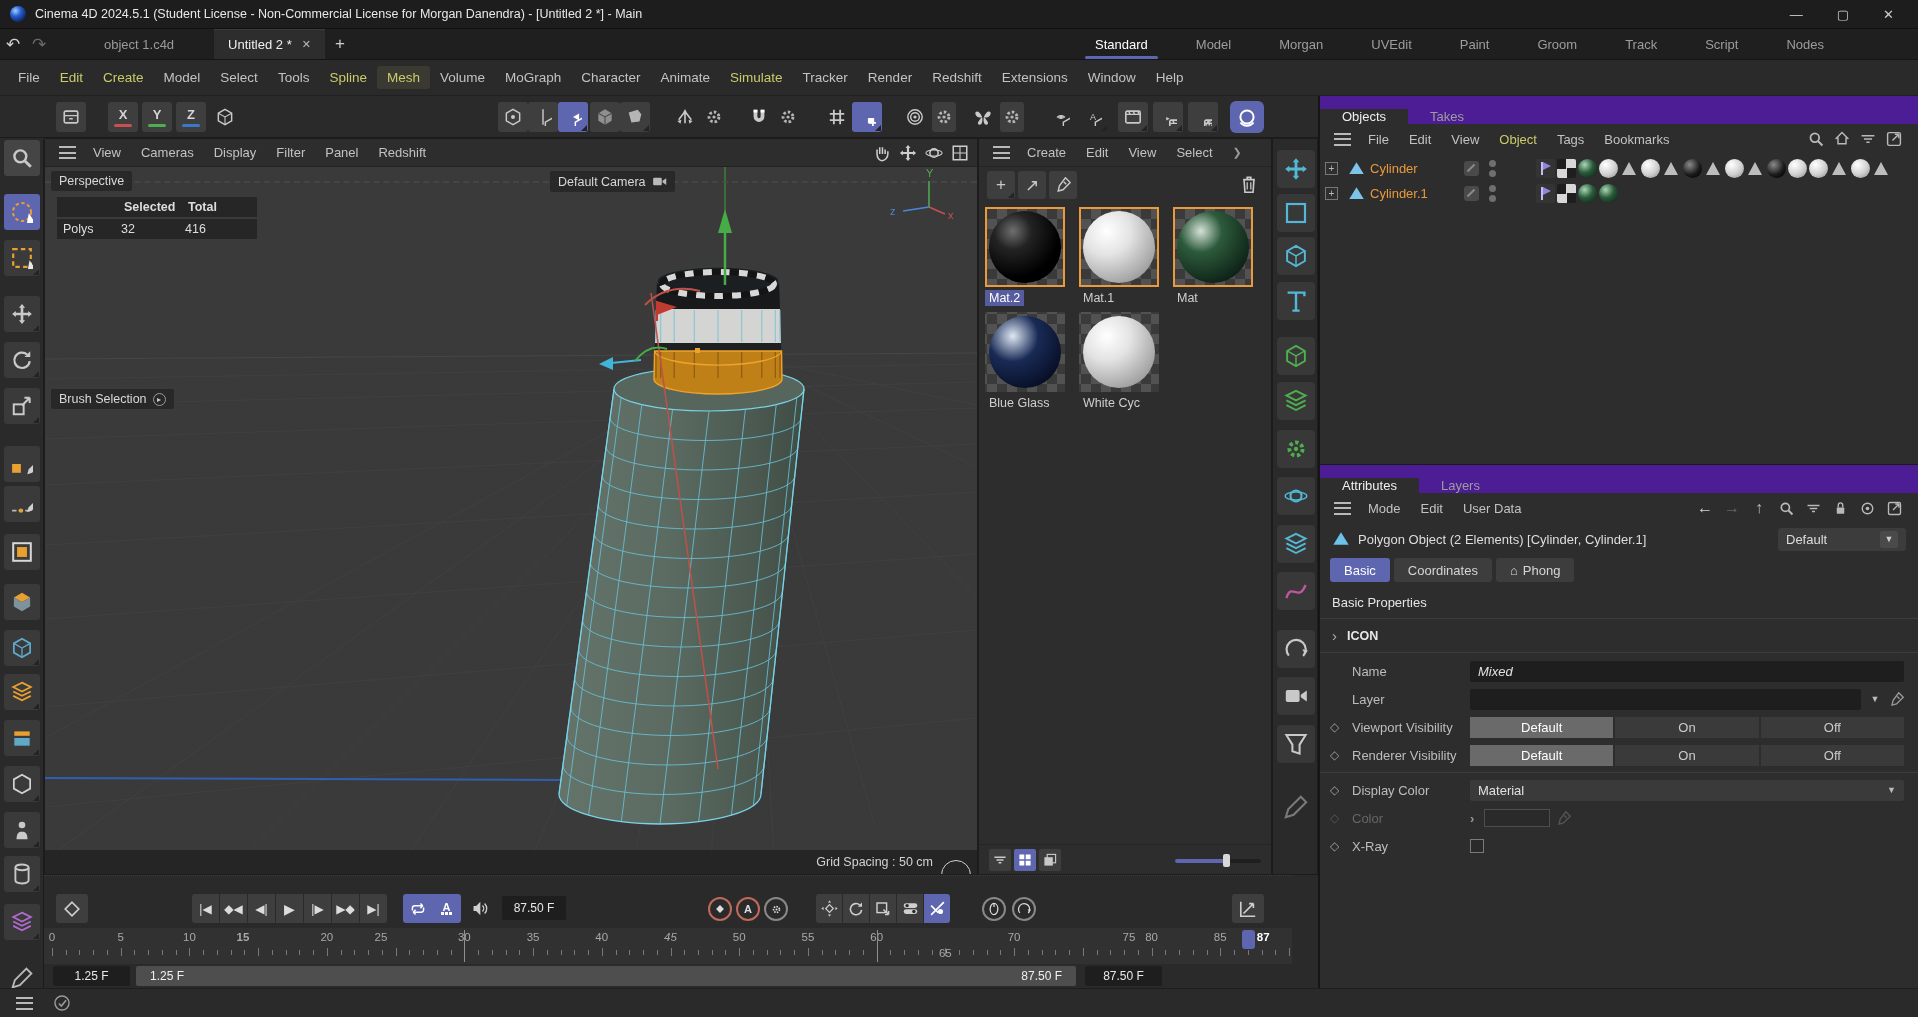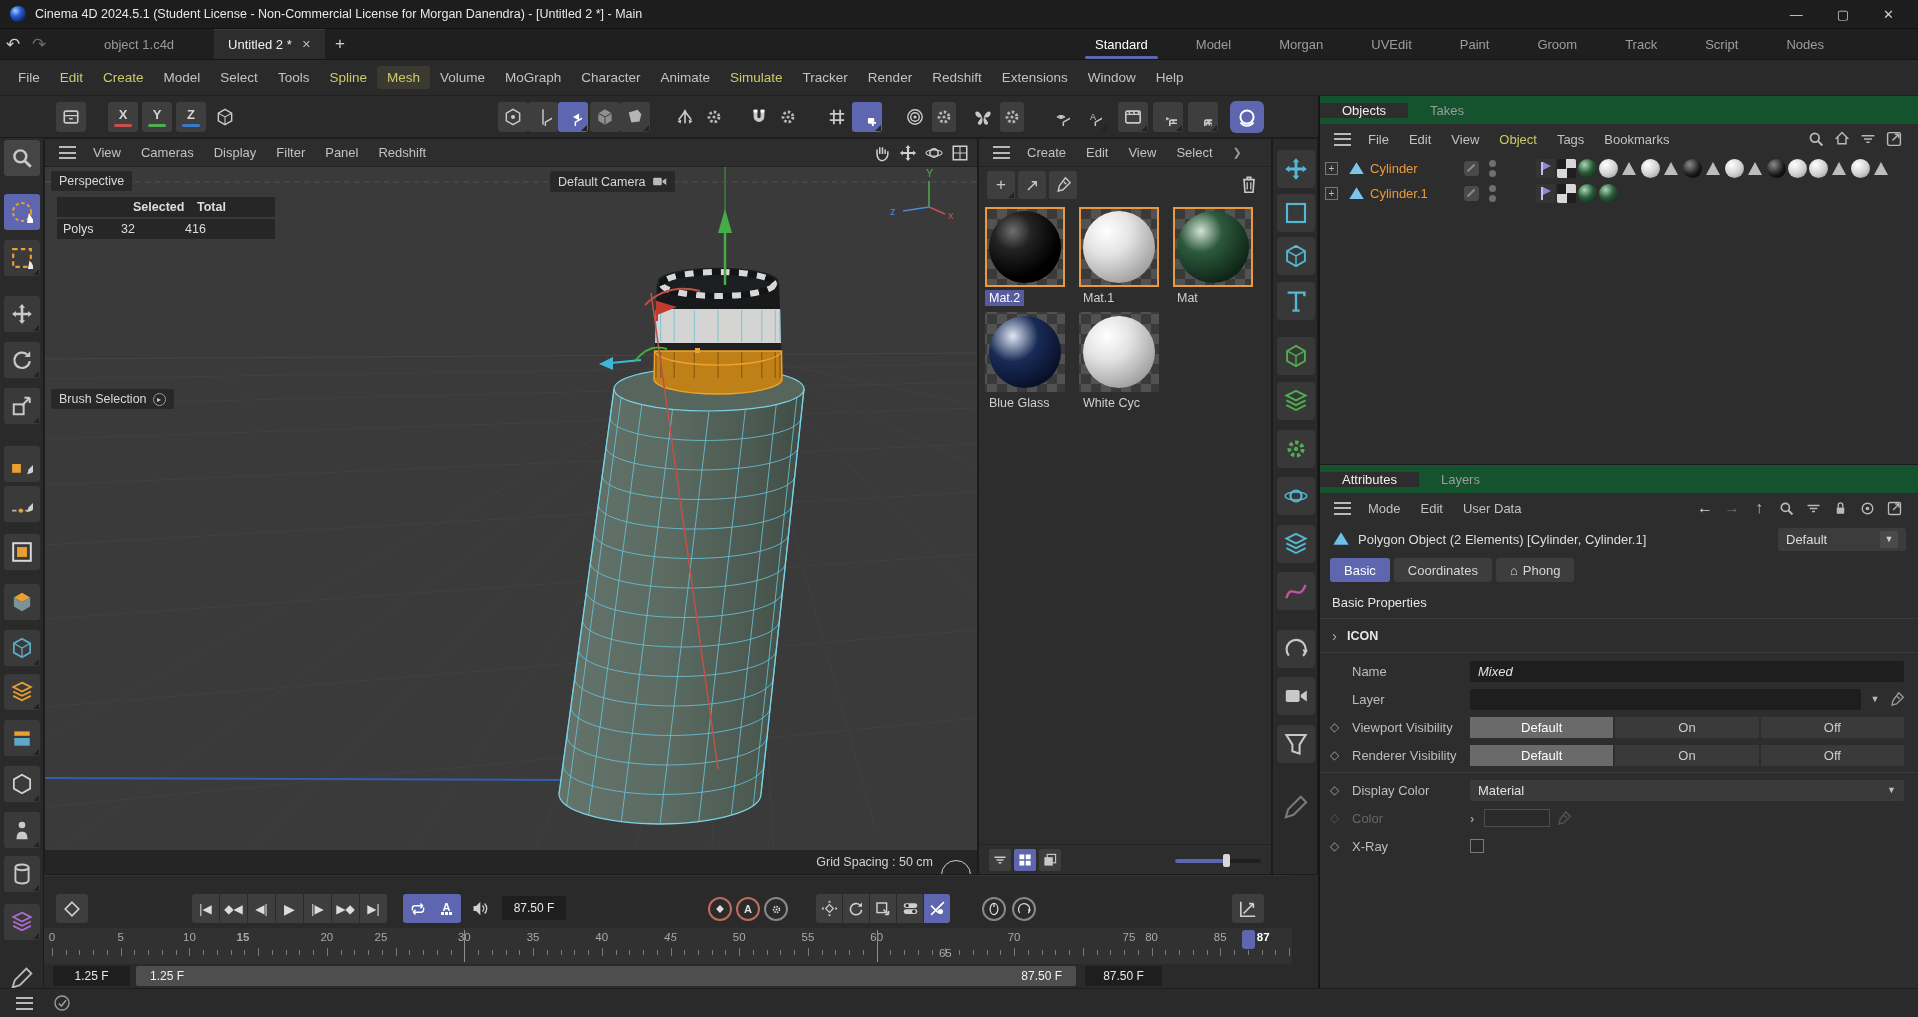--- a/index.html
+++ b/index.html
@@ -79,21 +79,21 @@
 #matslider{margin-left:auto;width:86px;height:14px;position:relative}
 #matslider .tr{position:absolute;left:0;right:0;top:6px;height:4px;background:#1f1f1f;border-radius:2px}
 #matslider .fl{position:absolute;left:0;top:6px;width:60%;height:4px;background:#5f66b0;border-radius:2px}
 #matslider .hd{position:absolute;left:56%;top:1px;width:7px;height:13px;background:#d8d8d8;border-radius:2px}
 
 #rightstrip{position:absolute;left:1272px;top:138px;width:46px;height:737px;background:#2a2a2a;border:1px solid #1c1c1c}
 .rtool{position:absolute;left:4px;width:38px;height:38px;background:#383838;border-radius:4px;display:flex;align-items:center;justify-content:center}
 .rtool .i{width:24px;height:24px}
 
 #rightpanel{position:absolute;left:1318px;top:96px;width:600px;height:921px;background:#2d2d2d;border-left:2px solid #161616}
-.ptabs{height:28px;background:#14532d;display:flex;align-items:center}
+.ptabs{height:28px;background:#4c1d95;display:flex;align-items:flex-end}
 .ptab{display:flex;align-items:center;padding:0 22px;color:#9d9d9d;font-size:13px}
 .ptab.active{background:#2d2d2d;color:#efefef}
 .pmenu{height:30px;display:flex;align-items:center;padding:0 8px;gap:2px}
 .pmi{padding:3px 9px;color:#c2c2c2;font-size:13px}
 .pmi.accent{color:#cbcb6a}
 .pico{width:20px;height:20px;display:flex;align-items:center;justify-content:center;color:#b9b9b9;font-size:14px}
 .burger{width:17px;height:13px;border-top:2px solid #b9b9b9;border-bottom:2px solid #b9b9b9;position:relative;margin:0 6px}
 .burger::after{content:"";position:absolute;left:0;right:0;top:3.5px;height:2px;background:#b9b9b9}
 
 #objtree{padding-top:2px;height:310px}
@@ -759,21 +759,21 @@
       <div class="chip" style="left:6px;top:4px">
           <span>Perspective</span>
         </div>
       <div class="chip" style="left:505px;top:4px">
           <span>Default Camera</span>
           <svg class="i" style="width:15px;height:15px;color:#b9b9b9">
             <use href="#s-cam"></use>
           </svg>
         </div>
       <div id="vpstats">
-        <div class="r h2" style="display:grid;grid-template-columns:58px 64px 60px;background:rgba(34,34,34,.8);padding:3px 18px;font-weight:bold">
+        <div class="r h2" style="display:grid;grid-template-columns:58px 64px 60px;background:rgba(34,34,34,.8);padding:3px 9px;font-weight:bold">
             <span></span>
             <span>Selected</span>
             <span>Total</span>
           </div>
         <div class="r">
             <span>Polys</span>
             <span>32</span>
             <span>416</span>
           </div>
       </div>

